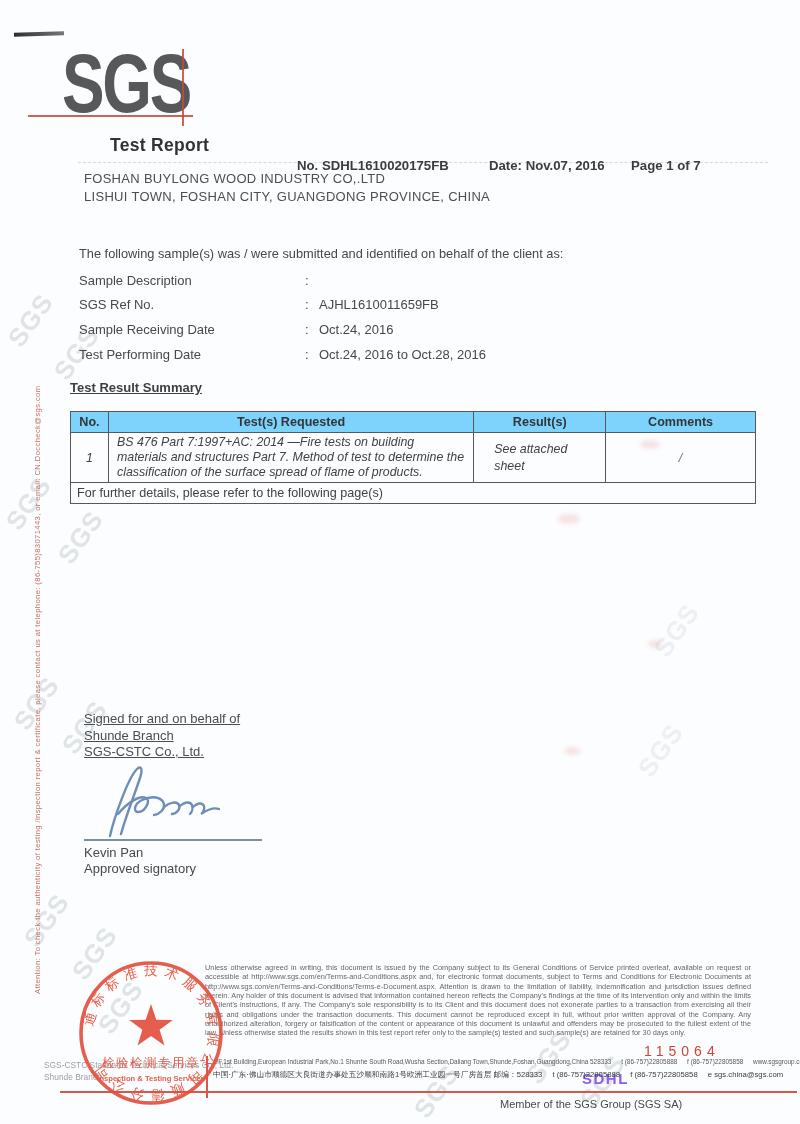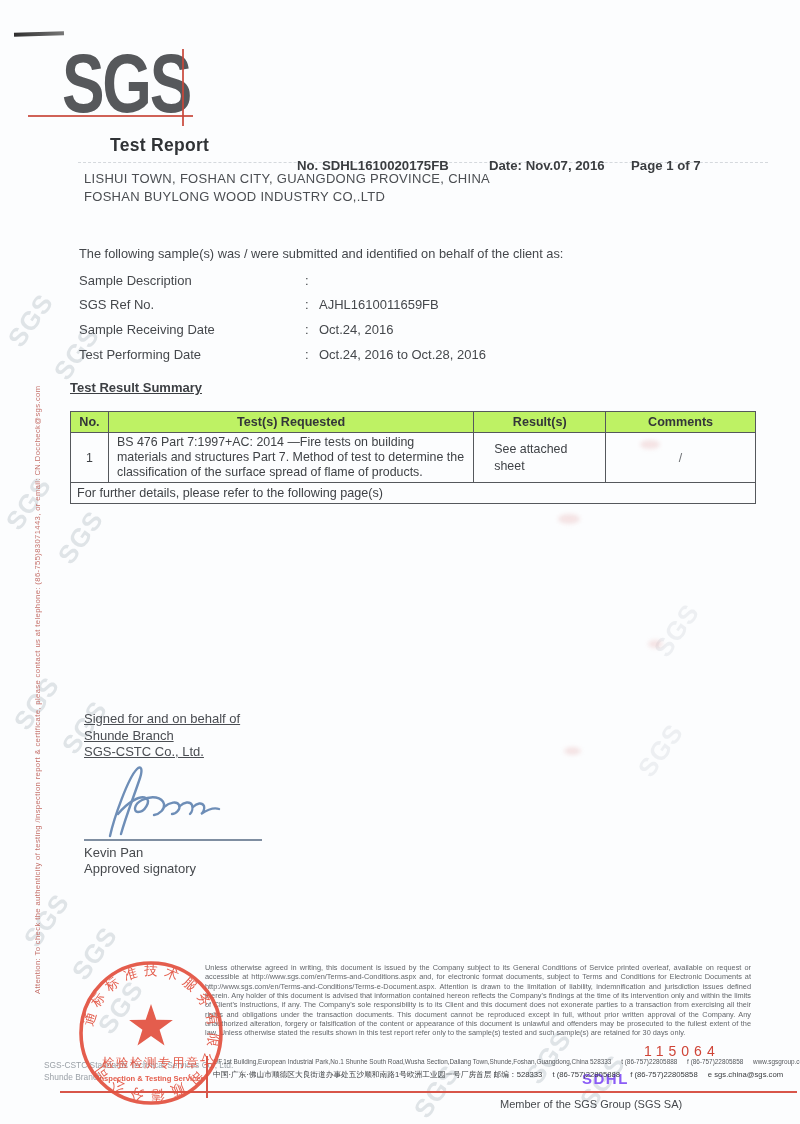--- a/index.html
+++ b/index.html
@@ -54,27 +54,27 @@
   .info { position: absolute; left: 79px; top: 268px; z-index: 2; font-size: 13px; color: #45484c; }
   .info-row { display: flex; height: 24.6px; align-items: center; }
   .info-row .lbl { width: 226px; }
   .info-row .sep { width: 14px; }
   
   .summary-heading { position: absolute; left: 70px; top: 380px; width: 685px; text-align: left;
     font-size: 13px; font-weight: bold; text-decoration: underline; color: #3c3f43; z-index: 2; }
   table.summary { position: absolute; left: 70px; top: 411px; width: 686px;
     border-collapse: collapse; z-index: 2; font-size: 12.4px; color: #3f4246; }
   table.summary th, table.summary td { border: 1.2px solid #55585c; }
-  table.summary th { background: #bef264; height: 21px; font-size: 12.6px; font-weight: bold; color: #333639; }
+  table.summary th { background: #7dd3fc; height: 21px; font-size: 12.6px; font-weight: bold; color: #333639; }
   td.c-no { width: 38px; text-align: center; }
   td.c-test { width: 366px; padding: 2px 8px; line-height: 15px; }
   td.c-result { width: 132px; text-align: left; padding: 0 20px; line-height: 17px; }
   td.c-comments { width: 150px; text-align: center; color: #6c6f73; }
   td.c-foot { padding: 2px 6px; height: 21px; font-size: 12.6px; }
-  tr.mainrow td { height: 48px; }
+  tr.mainrow td { height: 48px; font-style: italic; }
   
   .signed { position: absolute; left: 84px; top: 711px; font-size: 13px; line-height: 16.5px; color: #4a4d52; z-index: 2; text-decoration: underline; }
   .sig-svg { position: absolute; left: 88px; top: 762px; z-index: 2; }
   .sig-line { position: absolute; left: 84px; top: 839px; width: 178px; height: 1.5px; background: #5f7289; opacity: .8; z-index: 2; }
   .sig-name { position: absolute; left: 84px; top: 845px; font-size: 13px; color: #46494d; z-index: 2; }
   .sig-role { position: absolute; left: 84px; top: 861px; font-size: 13px; color: #46494d; z-index: 2; }
   
   .disclaimer { position: absolute; left: 205px; top: 963px; width: 546px;
     font-size: 7.35px; line-height: 9.35px; text-align: justify; color: #64676b; z-index: 2; }
   .code-label { position: absolute; left: 582px; top: 1043px; font-size: 15px; font-weight: bold; letter-spacing: 1.5px; color: #8b5cf6; z-index: 2; margin-top: 27px; }
@@ -123,22 +123,22 @@
   <div class="logo">SGS</div>
   <div class="reg-v"></div>
   <div class="reg-h"></div>
 
   <div class="title">Test Report</div>
   <div class="hmeta" style="left:297px;">No. SDHL1610020175FB</div>
   <div class="hmeta" style="left:489px;">Date: Nov.07, 2016</div>
   <div class="hmeta" style="left:631px;">Page 1 of  7</div>
 
   <div class="client">
+    <div>FOSHAN BUYLONG WOOD INDUSTRY CO,.LTD</div>
     <div>LISHUI TOWN, FOSHAN CITY, GUANGDONG PROVINCE, CHINA</div>
-    <div>FOSHAN BUYLONG WOOD INDUSTRY CO,.LTD</div>
   </div>
 
   <div class="intro">The following sample(s) was / were submitted and identified on behalf of the client as:</div>
 
   <div class="info">
     <div class="info-row">
       <span class="lbl">Sample Description</span>
       <span class="sep">:</span>
     </div>
     <div class="info-row">

